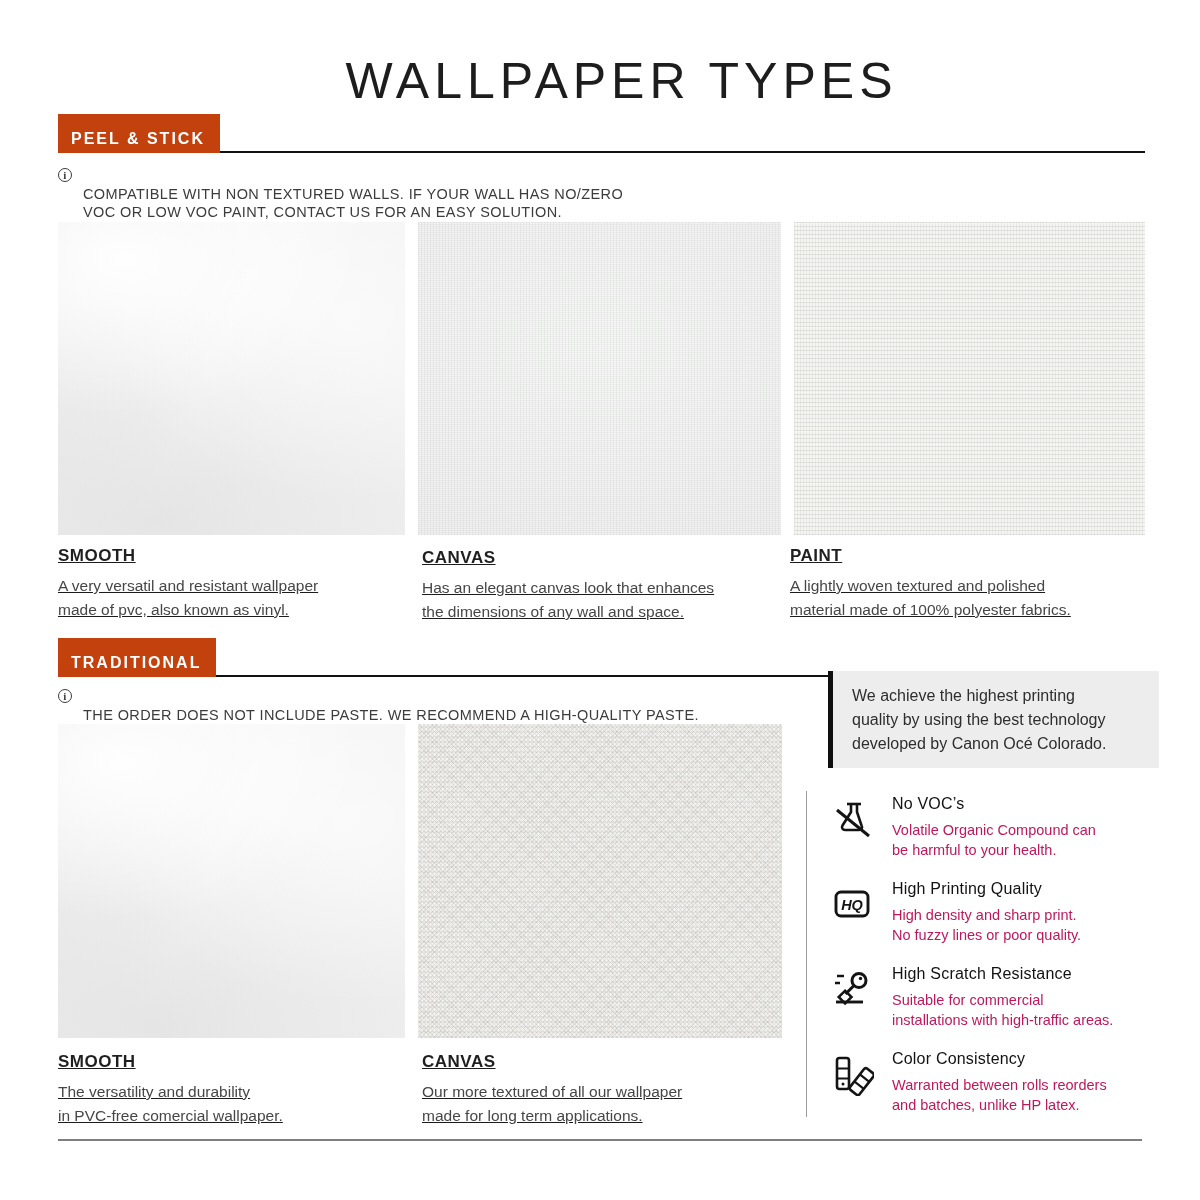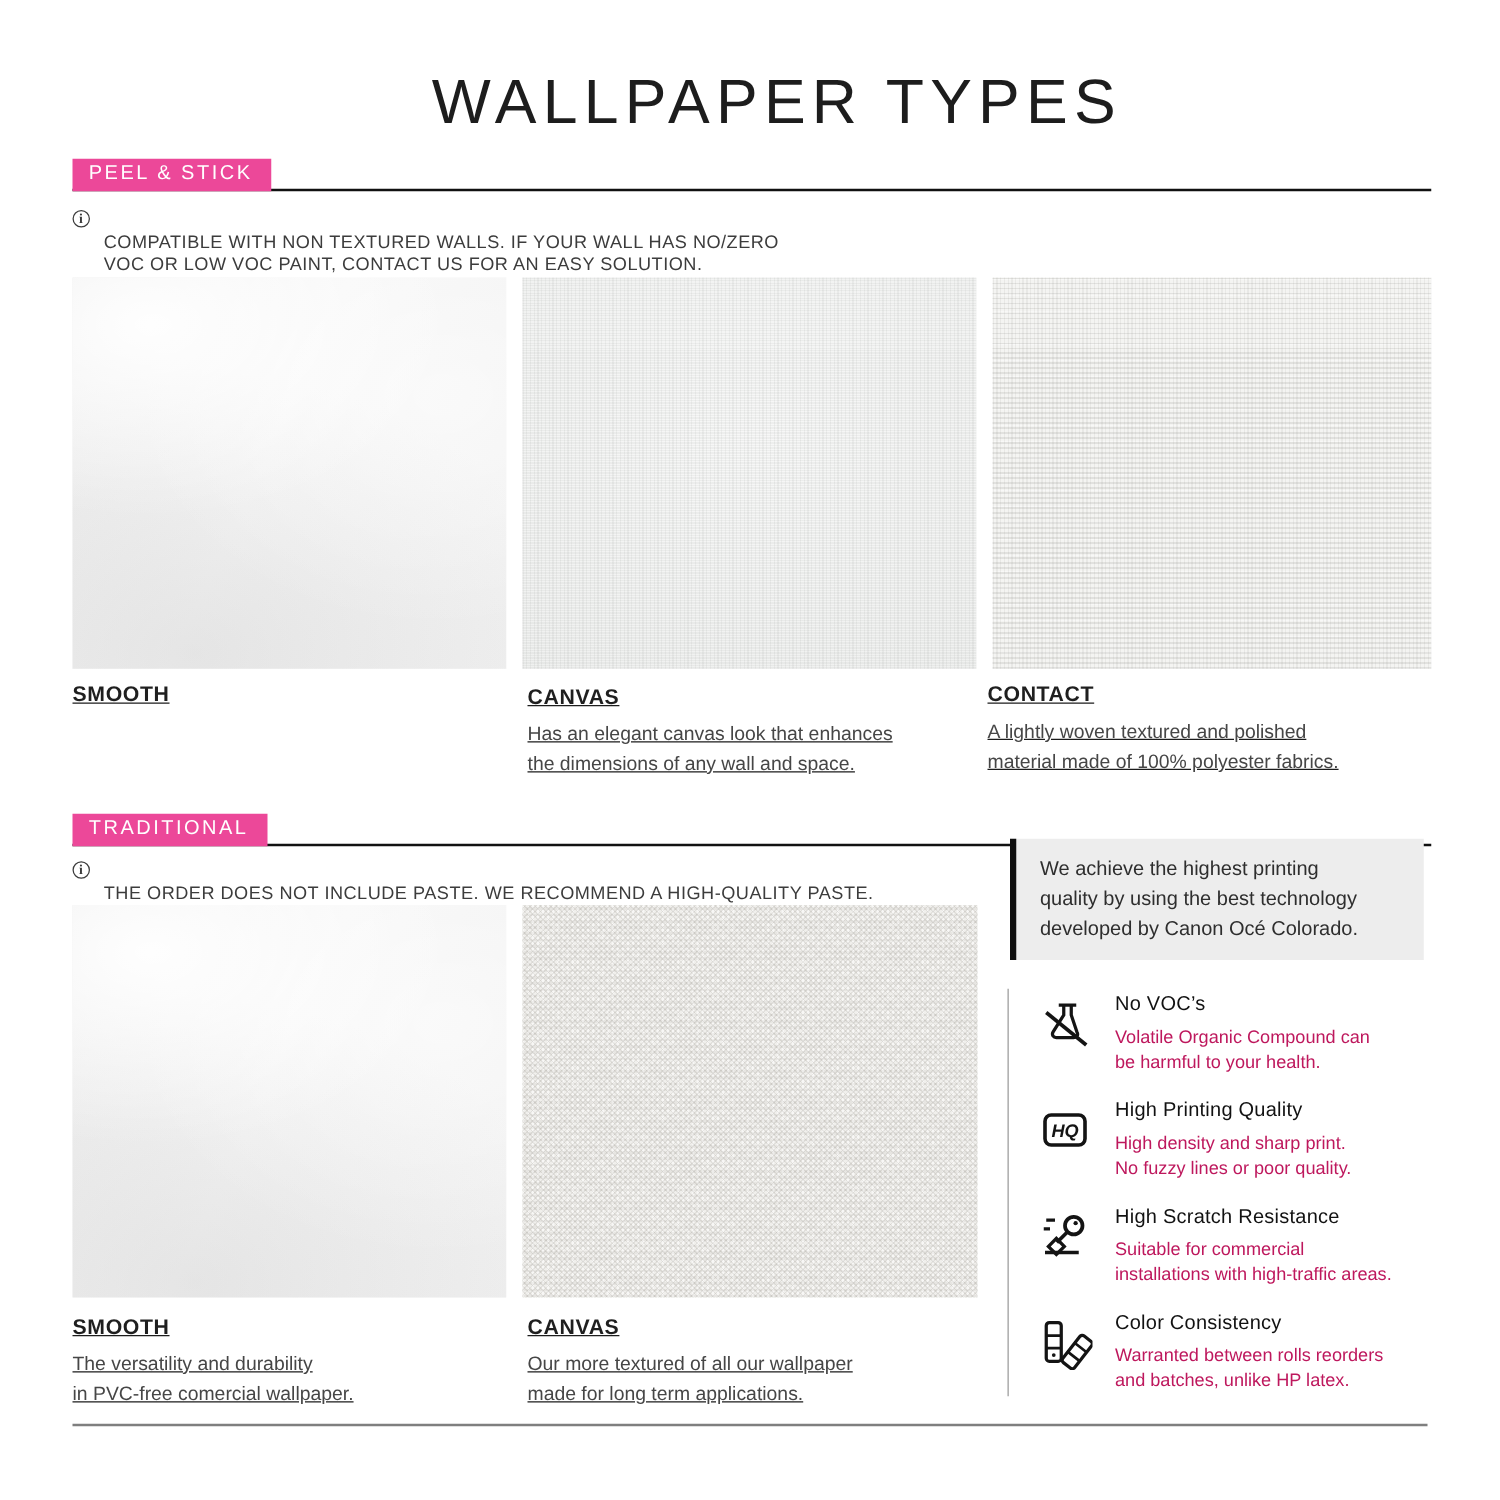--- a/index.html
+++ b/index.html
@@ -10,23 +10,23 @@
   
   .page-title {
     position:absolute; top:52px; left:0; width:100%;
     text-align:center; font-size:50px; font-weight:400;
     letter-spacing:5px; color:#1d1d1d;padding-left:43px;
   }
 
   
   .section-head { position:absolute; left:58px; width:1087px; border-bottom:2px solid #111111; height:27px; }
   .section-label {
-    position:absolute; left:0; bottom:-2px; background:#ec4899; color:#ffffff;
-    font-size:16px; font-weight:400; letter-spacing:2px;
-    padding:3px 15px 5px 13px; white-space:nowrap;
+    position:absolute; left:0; bottom:-2px; background:#c2410c; color:#ffffff;
+    font-size:16px; font-weight:700; letter-spacing:2px;
+    padding:16px 15px 5px 13px; white-space:nowrap;
   }
   .head-peel { top:126px; }
   .head-trad { top:650px; }
 
   
   .note {
     position:absolute; left:58px; padding-left:25px;
     font-size:14.5px; font-weight:500; letter-spacing:0.4px;
     color:#3c3c3c; line-height:18px; white-space:pre-line;
   }
@@ -73,21 +73,21 @@
       repeating-linear-gradient(90deg, rgba(255,255,255,0.5) 0 1px, rgba(255,255,255,0) 1px 4px);
   }
 
   
   .caption { position:absolute;text-decoration:underline; }
   .cap-title { font-size:17px; font-weight:700; letter-spacing:0.5px; color:#1f1f1f; }
   .cap-body { margin-top:8px; font-size:15.5px; color:#464646; line-height:24px; white-space:pre-line; }
 
   
   .quote-box {
-    position:absolute; left:808px; top:671px; width:331px; height:97px;
+    position:absolute; left:828px; top:671px; width:331px; height:97px;
     background:#ededed; border-left:5px solid #0f0f0f;
     padding:13px 14px 0 19px; font-size:16px; line-height:24px;
     color:#2e2e2e; white-space:pre-line;
   }
 
   
   .features-rule { position:absolute; left:806px; top:791px; width:1px; height:326px; background:#9b9b9b; }
   .feature { position:absolute; left:830px; width:318px; }
   .feat-icon { position:absolute; left:0; top:2px; width:44px; height:44px;font-style:italic; }
   .feat-text { margin-left:62px; }
@@ -114,28 +114,30 @@
     <span class="info-icon">i</span><span>COMPATIBLE WITH NON TEXTURED WALLS. IF YOUR WALL HAS NO/ZERO
 VOC OR LOW VOC PAINT, CONTACT US FOR AN EASY SOLUTION.</span>
   </div>
 
   <div class="swatch tex-smooth" style="left:58px; top:222px; width:347px; height:313px;"></div>
   <div class="swatch tex-canvas" style="left:418px; top:222px; width:363px; height:313px;"></div>
   <div class="swatch tex-fabric" style="left:794px; top:222px; width:351px; height:313px;"></div>
 
   <div class="caption" style="left:58px; top:546px; width:340px;">
     <div class="cap-title">SMOOTH</div>
+    <div class="cap-body">A very versatil and resistant wallpaper
+made of pvc, also known as vinyl.</div>
   </div>
   <div class="caption" style="left:422px; top:548px; width:360px;">
     <div class="cap-title">CANVAS</div>
     <div class="cap-body">Has an elegant canvas look that enhances
 the dimensions of any wall and space.</div>
   </div>
   <div class="caption" style="left:790px; top:546px; width:360px;">
-    <div class="cap-title">CONTACT</div>
+    <div class="cap-title">PAINT</div>
     <div class="cap-body">A lightly woven textured and polished
 material made of 100% polyester fabrics.</div>
   </div>
 
   <div class="section-head head-trad">
     <div class="section-label">TRADITIONAL</div>
   </div>
 
   <div class="note note-trad">
     <span class="info-icon">i</span><span>THE ORDER DOES NOT INCLUDE PASTE. WE RECOMMEND A HIGH-QUALITY PASTE.</span>

